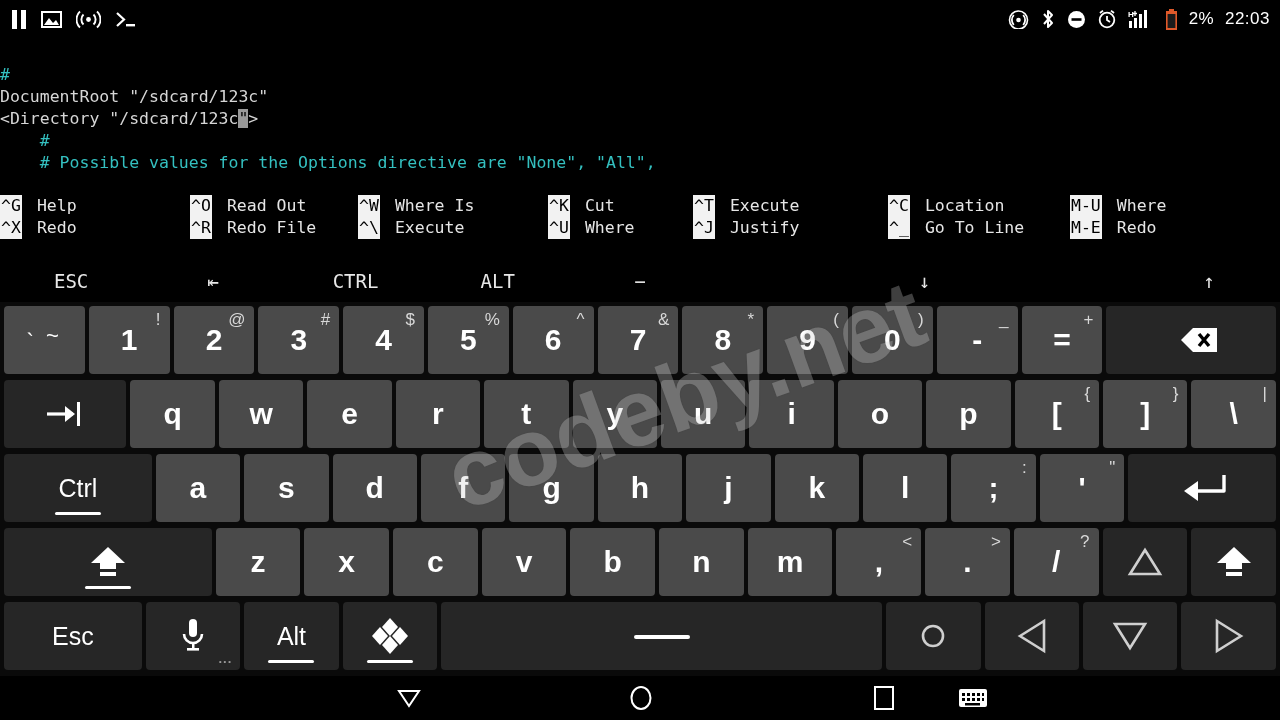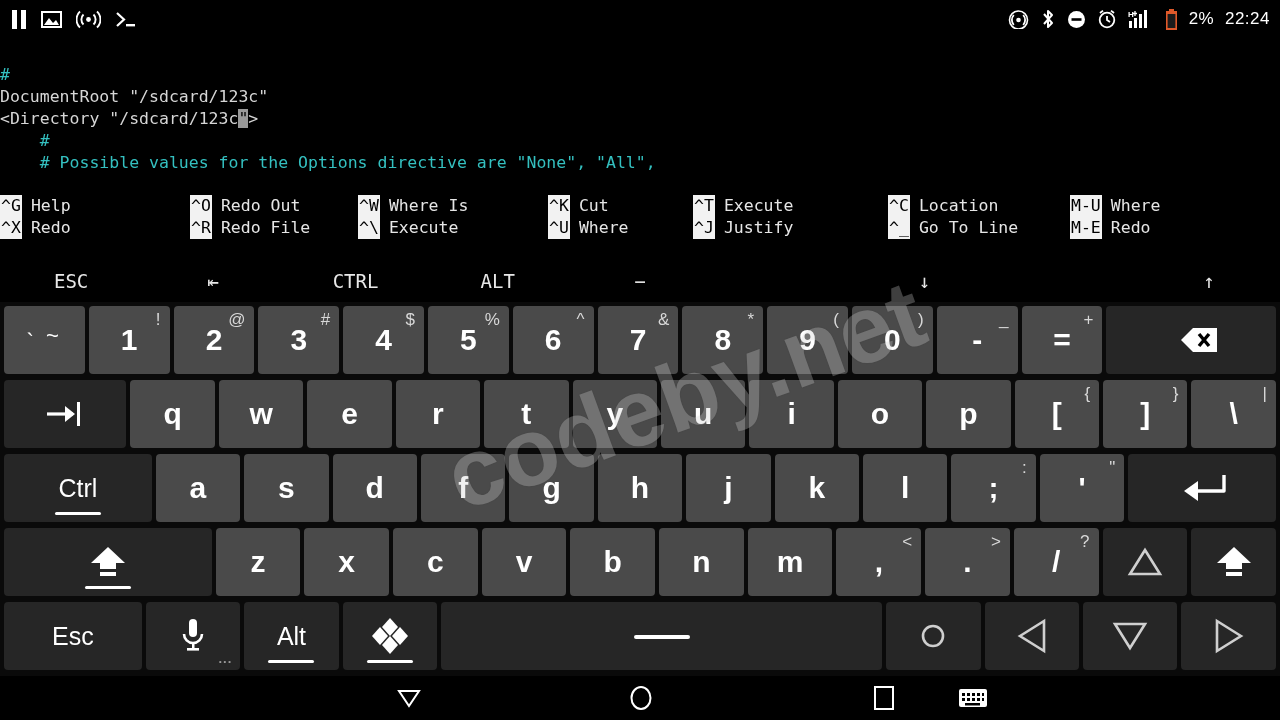--- a/index.html
+++ b/index.html
@@ -46,21 +46,21 @@
 
   
   .helpbar {
     position:absolute; left:0; top:195px; width:1280px; height:50px;
     font-family:"DejaVu Sans Mono","Liberation Mono",monospace;
     font-size:16.5px; line-height:22px; color:#e6e6e6;
   }
   .hb-row { display:flex; height:22px; }
   .hb-cell { display:flex; align-items:center; white-space:pre; }
   .hb-key { background:#f2f2f2; color:#000; padding:0 1px; }
-  .hb-lbl { padding-left:9px; }
+  .hb-lbl { padding-left:15px; }
 
   
   .extrarow {
     position:absolute; left:0; top:262px; width:1280px; height:38px;
     display:flex; align-items:center; color:#e8e8e8;
     font-family:"DejaVu Sans Mono","Liberation Mono",monospace; font-size:19px;
   }
   .extrarow .ek { flex:1 1 0; text-align:center; cursor:default; }
 
   
@@ -189,31 +189,31 @@
         </svg>
       </span>
       <span class="sb-ico">
         <svg width="13" height="21" viewBox="0 0 13 21">
             <rect x="4" y="0" width="5" height="2" fill="#e0592a"></rect>
             <rect x="1" y="2" width="11" height="19" fill="#e0592a"></rect>
             <rect x="2.6" y="5" width="7.8" height="14" fill="#1b1b1b"></rect>
           </svg>
       </span>
       <span class="sb-txt">2%</span>
-      <span class="sb-clock">22:24</span>
+      <span class="sb-clock">22:03</span>
     </div>
   </div>
 
 
   <div class="editor" id="editor-area"><span class="ln"><span class="cm">#</span></span><span class="ln"><span>DocumentRoot "/sdcard/123c"</span></span><span class="ln"><span>&lt;Directory "/sdcard/123c</span><span class="cursor">"</span><span>&gt;</span></span><span class="ln"><span class="cm">    #</span></span><span class="ln"><span class="cm">    # Possible values for the Options directive are "None", "All",</span></span></div>
 
   <div class="helpbar">
     <div class="hb-row" id="hb-row1">
         <div class="hb-cell" style="width: 190px;"><span class="hb-key">^G</span><span class="hb-lbl">Help</span></div>
-        <div class="hb-cell" style="width: 168px;"><span class="hb-key">^O</span><span class="hb-lbl">Redo Out</span></div>
+        <div class="hb-cell" style="width: 168px;"><span class="hb-key">^O</span><span class="hb-lbl">Read Out</span></div>
         <div class="hb-cell" style="width: 190px;"><span class="hb-key">^W</span><span class="hb-lbl">Where Is</span></div>
         <div class="hb-cell" style="width: 145px;"><span class="hb-key">^K</span><span class="hb-lbl">Cut</span></div>
         <div class="hb-cell" style="width: 195px;"><span class="hb-key">^T</span><span class="hb-lbl">Execute</span></div>
         <div class="hb-cell" style="width: 182px;"><span class="hb-key">^C</span><span class="hb-lbl">Location</span></div>
         <div class="hb-cell"><span class="hb-key">M-U</span><span class="hb-lbl">Where</span></div>
       </div>
     <div class="hb-row" id="hb-row2">
         <div class="hb-cell" style="width: 190px;"><span class="hb-key">^X</span><span class="hb-lbl">Redo</span></div>
         <div class="hb-cell" style="width: 168px;"><span class="hb-key">^R</span><span class="hb-lbl">Redo File</span></div>
         <div class="hb-cell" style="width: 190px;"><span class="hb-key">^\</span><span class="hb-lbl">Execute</span></div>

